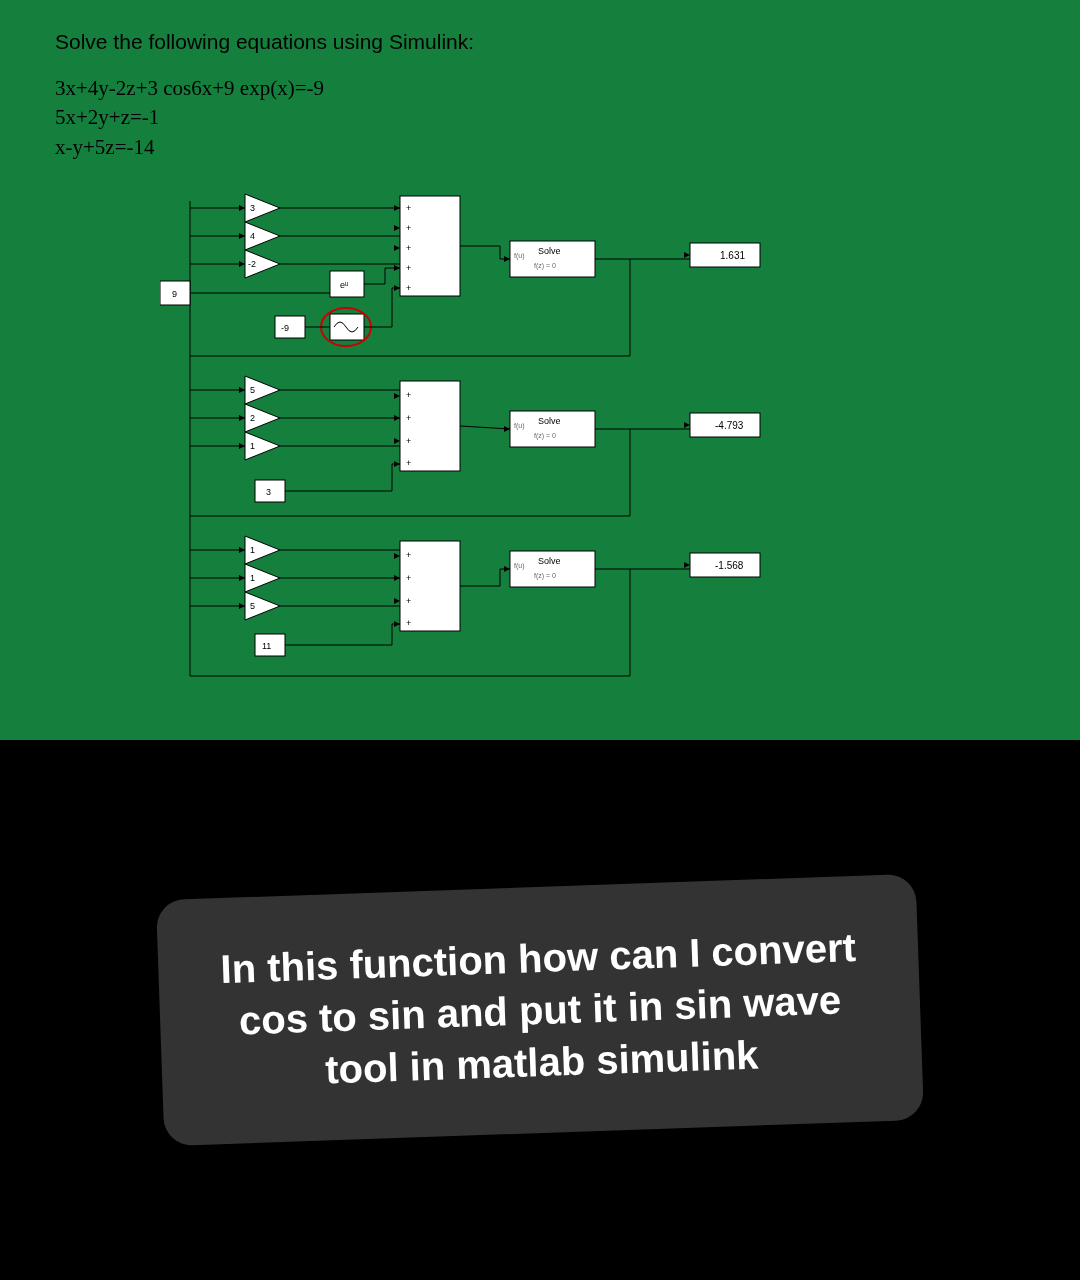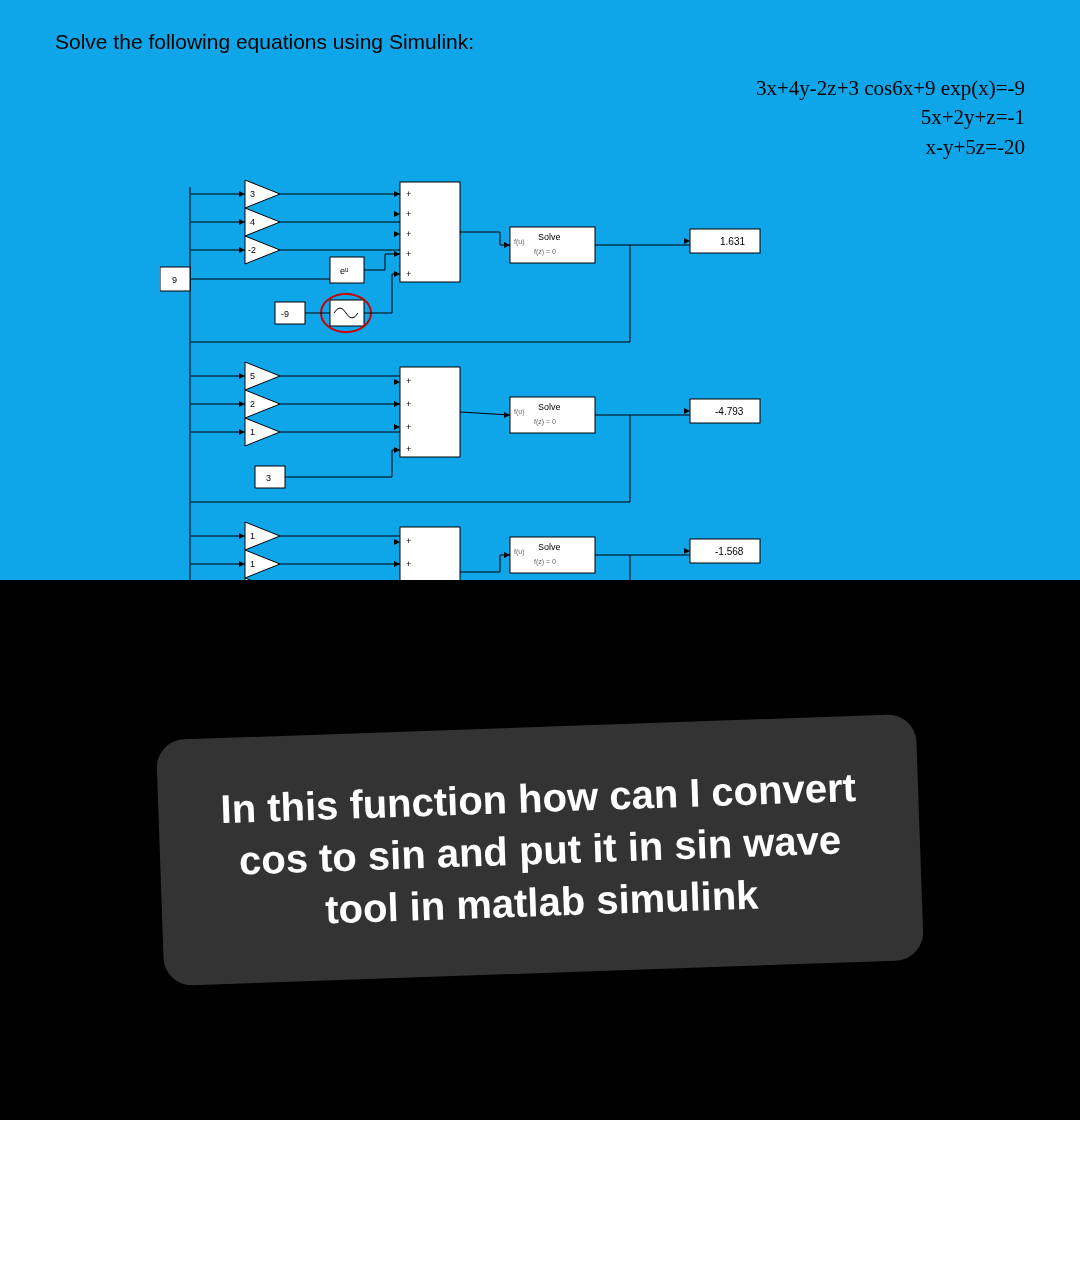--- a/index.html
+++ b/index.html
@@ -1,19 +1,19 @@
 <!DOCTYPE html>
 <html><head>
 <meta charset="utf-8">
 <style>
 * { box-sizing: border-box; margin: 0; padding: 0; }
 body { width: 1080px; height: 1280px; font-family: Arial, sans-serif; background: #fff; overflow: hidden; }
-.top-section { width: 100%; height: 580px; background: #0ea5e9; padding: 30px 55px; position: relative; }
+.top-section { width: 100%; height: 740px; background: #15803d; padding: 30px 55px; position: relative; }
 .prompt { font-size: 21px; font-weight: 400; margin-bottom: 20px; }
-.equations { text-align: right; font-family: 'Times New Roman', serif; font-size: 21px; line-height: 1.4; margin-bottom: 10px; }
+.equations { text-align: left; font-family: 'Times New Roman', serif; font-size: 21px; line-height: 1.4; margin-bottom: 24px; }
 .diagram { position: relative; width: 760px; height: 530px; margin: 0 auto; }
 .diagram svg { position: absolute; top: 0; left: 0; }
 .gain { fill: #fff; stroke: #000; stroke-width: 1; }
 .block { fill: #fff; stroke: #000; stroke-width: 1; }
 .wire { fill: none; stroke: #000; stroke-width: 1; }
 .arrow { fill: #000; }
 .txt { font-family: Arial, sans-serif; font-size: 9px; fill: #000; }
 .txt-sm { font-family: Arial, sans-serif; font-size: 7px; fill: #666; }
 .txt-disp { font-family: Arial, sans-serif; font-size: 10px; fill: #000; }
 .circle-mark { fill: none; stroke: #c00; stroke-width: 2; }
@@ -22,21 +22,21 @@
 .question-text { color: #fff; font-size: 40px; font-weight: 700; text-align: center; line-height: 1.3; }
 </style>
 </head>
 <body>
 
 <div class="top-section">
   <div class="prompt">Solve the following equations using Simulink:</div>
   <div class="equations">
     <div>3x+4y-2z+3 cos6x+9 exp(x)=-9</div>
     <div>5x+2y+z=-1</div>
-    <div>x-y+5z=-20</div>
+    <div>x-y+5z=-14</div>
   </div>
   <div class="diagram">
     <svg width="760" height="530">
 
       <line class="wire" x1="30" y1="15" x2="30" y2="430"></line>
 
       <polygon class="gain" points="85,8 120,22 85,36"></polygon>
         <text class="txt" x="90" y="25">3</text>
       <polygon class="gain" points="85,36 120,50 85,64"></polygon>
         <text class="txt" x="90" y="53">4</text>

